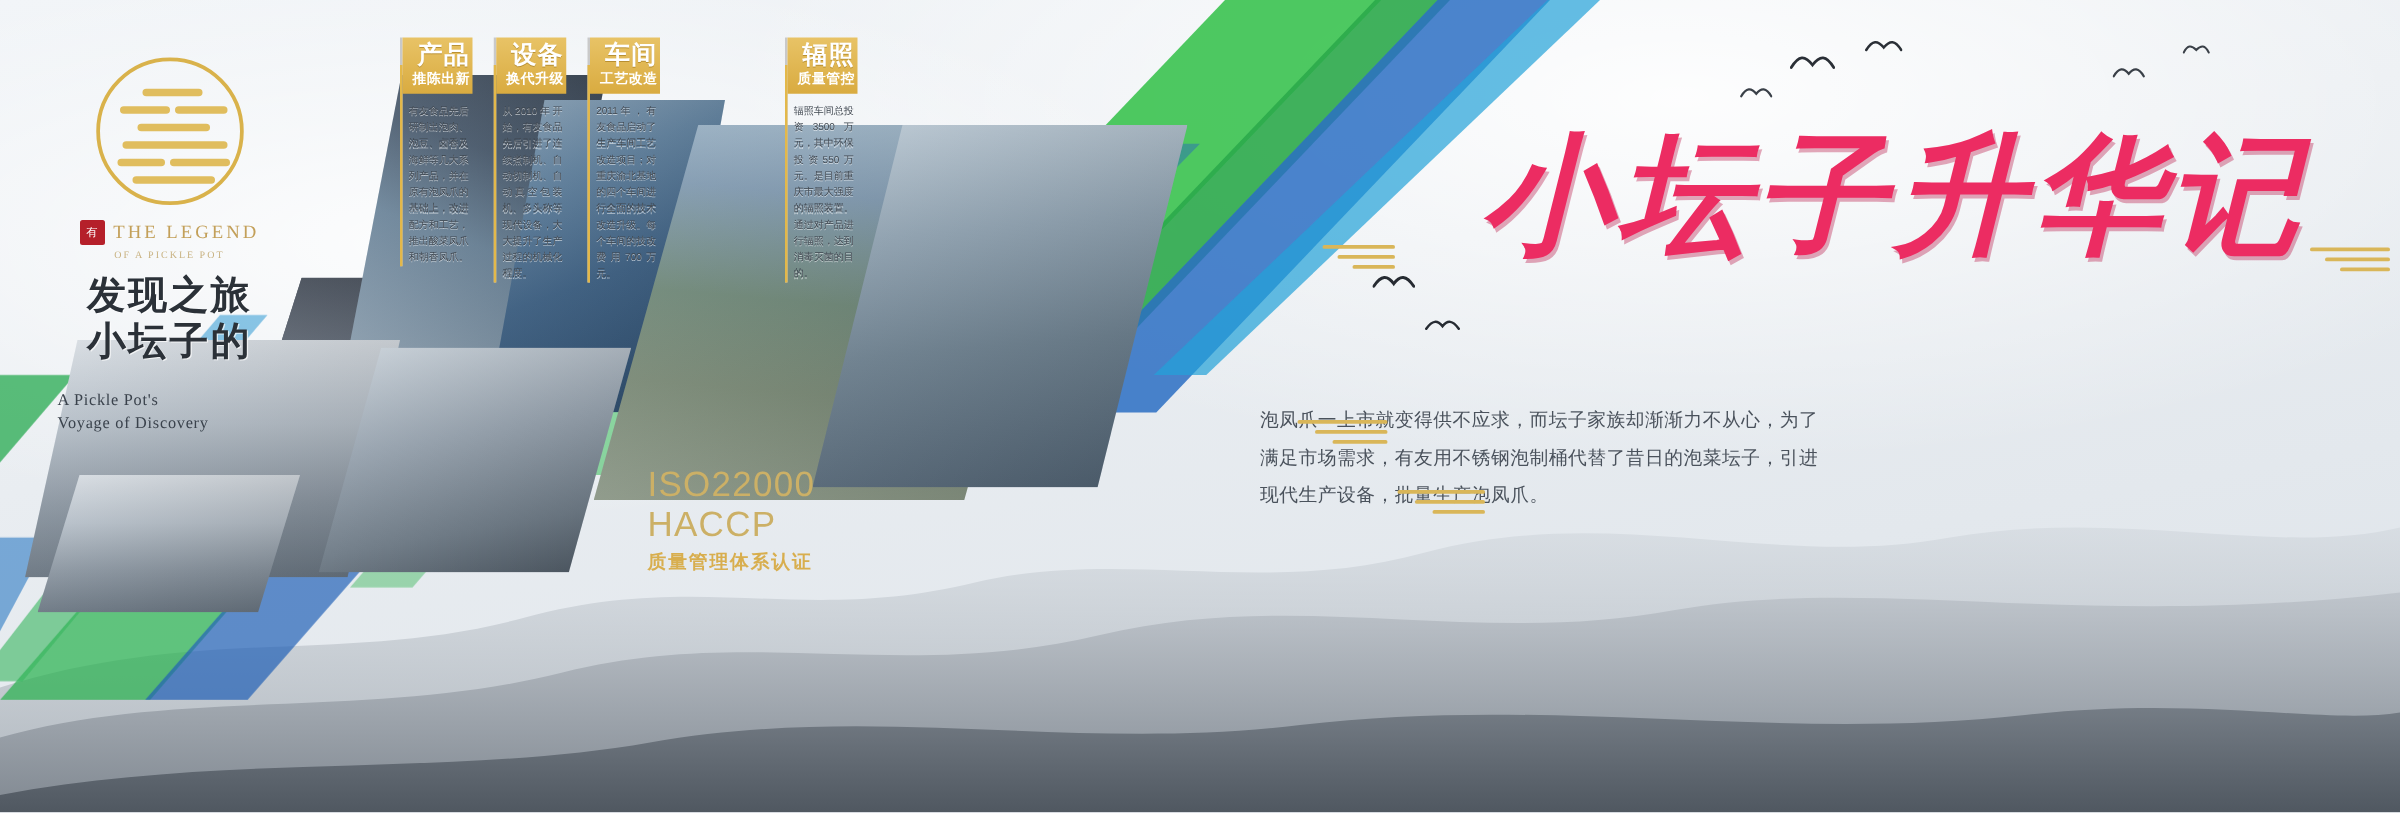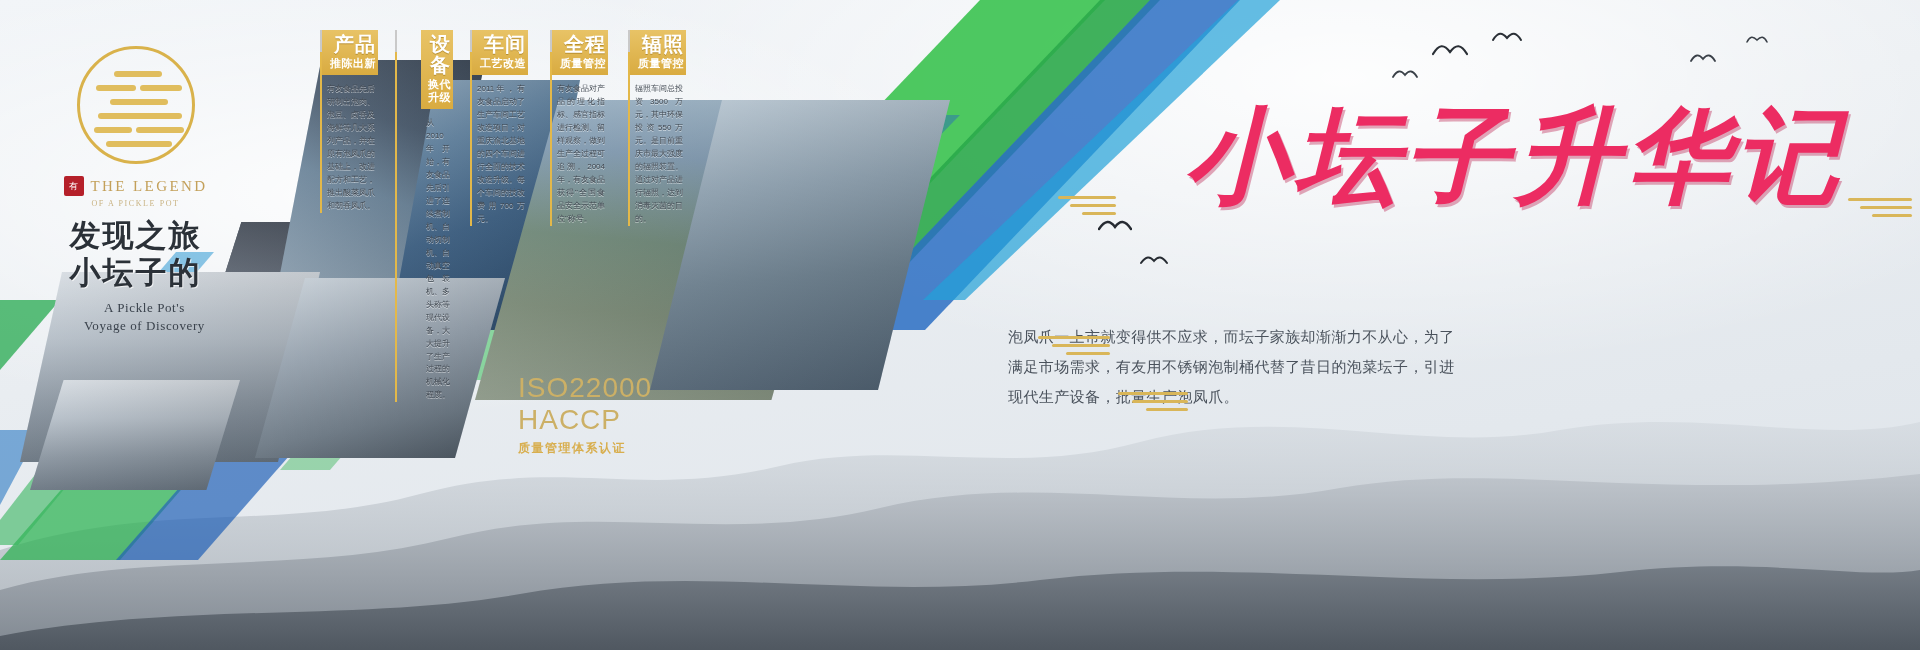--- a/index.html
+++ b/index.html
@@ -92,21 +92,21 @@
     font-family: "Liberation Serif", "DejaVu Serif", serif;
     letter-spacing: 1.6px; font-size: 8px; color: #c9b383; margin-top: 3px;
   }
   .brand-cn {
     margin-top: 10px;
     font-size: 31px; line-height: 1.18; font-weight: 700;
     color: #2b3138; letter-spacing: 2px;
     text-shadow: 1px 1px 0 rgba(255,255,255,.7);
   }
   .brand-en {
-    margin-top: 8px; text-align: center; padding-left: 18px;
+    margin-top: 20px; text-align: left; padding-left: 18px;
     font-family: "Liberation Serif", "DejaVu Serif", serif;
     font-size: 13px; line-height: 1.35; color: #3a424c; letter-spacing: .6px;
   }
 
   
   .col {
     position: absolute; top: 30px; width: 58px;
     border-left: 2px solid #c9c9c9;
   }
   .col-rule {
@@ -132,21 +132,21 @@
     text-align: justify; font-weight: 400;
     text-shadow: 0 1px 0 rgba(255,255,255,.6);
   }
 
   
   .iso { position: absolute; left: 518px; top: 372px; }
   .iso .l1, .iso .l2 {
     font-size: 28px; letter-spacing: 1px; color: #ccb066;
     font-family: "Liberation Sans", sans-serif; line-height: 1.15;
   }
-  .iso .l3 { font-size: 12px; color: #d8ae4e; margin-top: 4px; letter-spacing: 1.5px; font-weight:700; }
+  .iso .l3 { font-size: 15px; color: #d8ae4e; margin-top: 4px; letter-spacing: 1.5px; font-weight:700; }
 
   
   .headline {
     position: absolute; left: 1185px; top: 88px;
     font-family: "Liberation Serif", "DejaVu Serif", serif;
     font-size: 104px; font-weight: 700; letter-spacing: 6px;
     color: #ec2c62;
     font-style: italic;
     text-shadow: 2px 3px 0 rgba(180,10,60,.35);
     white-space: nowrap;
@@ -261,46 +261,38 @@
 
   <div class="col" style="left:320px;">
     <div class="col-rule"></div>
     <div class="col-head">
       <div class="t1">产品</div>
       <div class="t2">推陈出新</div>
     </div>
     <div class="col-body">有友食品先后研制出泡肉、泡豆、卤香及海鲜等几大系列产品，并在原有泡凤爪的基础上，改进配方和工艺，推出酸菜凤爪和朝香凤爪。</div>
   </div>
 
-  <div class="col" style="left:395px;padding-left:24px;">
+  <div class="col" style="left:395px;">
     <div class="col-rule"></div>
     <div class="col-head">
       <div class="t1">设备</div>
       <div class="t2">换代升级</div>
     </div>
     <div class="col-body">从2010年开始，有友食品先后引进了连续煮制机、自动切制机、自动真空包装机、多头称等现代设备，大大提升了生产过程的机械化程度。</div>
   </div>
 
   <div class="col" style="left:470px;">
     <div class="col-rule"></div>
     <div class="col-head">
       <div class="t1">车间</div>
       <div class="t2">工艺改造</div>
     </div>
     <div class="col-body">2011年，有友食品启动了生产车间工艺改造项目；对重庆渝北基地的四个车间进行全面的技术改造升级。每个车间的技改费用700万元。</div>
   </div>
 
-  <div class="col" style="left:550px;">
-    <div class="col-rule"></div>
-    <div class="col-head">
-      <div class="t1">全程</div>
-      <div class="t2">质量管控</div>
-    </div>
-    <div class="col-body">有友食品对产品的理化指标、感官指标进行检测、留样观察，做到生产全过程可追溯。2004年，有友食品获得"全国食品安全示范单位"称号。</div>
-  </div>
 
   <div class="col" style="left:628px;">
     <div class="col-rule"></div>
     <div class="col-head">
       <div class="t1">辐照</div>
       <div class="t2">质量管控</div>
     </div>
     <div class="col-body">辐照车间总投资3500万元，其中环保投资550万元。是目前重庆市最大强度的辐照装置。通过对产品进行辐照，达到消毒灭菌的目的。</div>
   </div>
 

